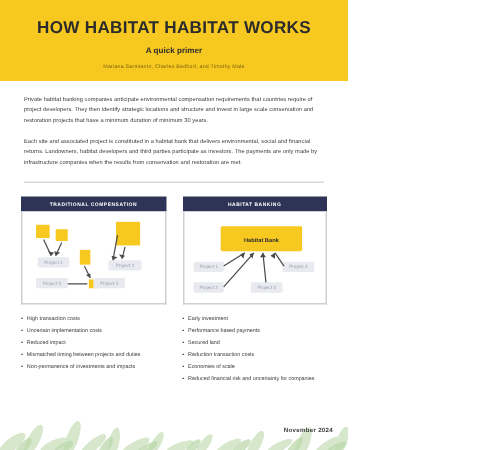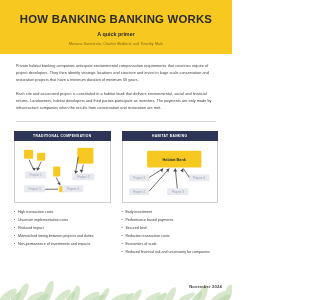--- a/index.html
+++ b/index.html
@@ -116,21 +116,21 @@
     font-size:4.1px;
     font-weight:bold;
     color:#3a3a3a;
     letter-spacing:.2px;
   }
 </style>
 </head>
 <body>
 
 <div class="header">
-  <div class="title">HOW BANKING BANKING WORKS</div>
+  <div class="title">HOW HABITAT HABITAT WORKS</div>
   <div class="subtitle">A quick primer</div>
   <div class="authors">Mariana Sarmiento, Charles Bedford, and Timothy Male</div>
 </div>
 
 <div class="content">
   <p class="para">Private habitat banking companies anticipate environmental compensation requirements that countries require of project developers. They then identify strategic locations and structure and invest in large scale conservation and restoration projects that have a minimum duration of minimum 30 years.</p>
   <p class="para">Each site and associated project is constituted in a habitat bank that delivers environmental, social and financial returns. Landowners, habitat developers and third parties participate as investors. The payments are only made by infrastructure companies when the results from conservation and restoration are met.</p>
 </div>
 
 <div class="rule"></div>

